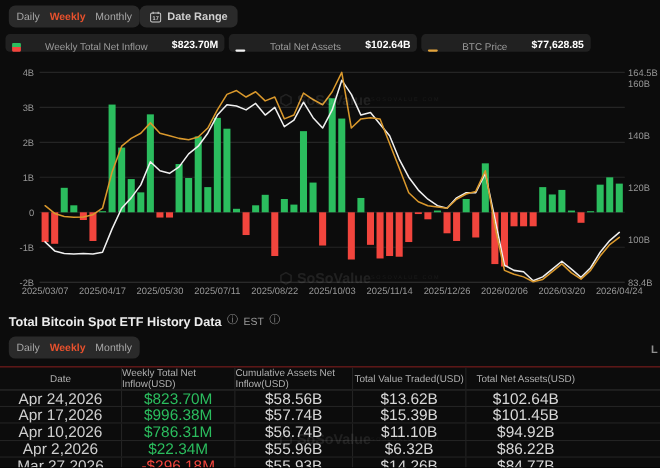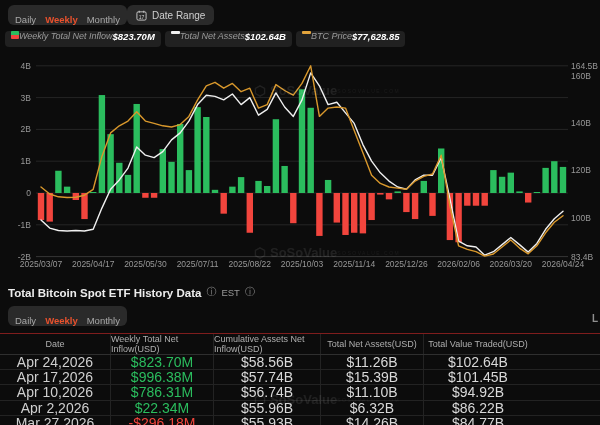--- a/index.html
+++ b/index.html
@@ -1,30 +1,30 @@
 <!DOCTYPE html>
 <html><head>
 <meta charset="utf-8">
 <style>
   html,body{margin:0;padding:0;background:#000;}
   .stage{position:relative;width:600px;height:425px;background:#0c0c0c;overflow:hidden;
          font-family:"Liberation Sans",sans-serif;-webkit-font-smoothing:antialiased;}
   
-  .tabs{position:absolute;background:#2a2a2a;border-radius:6px;display:flex;align-items:flex-end;
+  .tabs{position:absolute;background:#2a2a2a;border-radius:6px;display:flex;align-items:center;
         gap:9px;padding:0 7px;height:20px;font-size:9.5px;color:#a8a8a8;}
   .tabs .tab{cursor:pointer;white-space:nowrap;}
   .tabs .tab.active{color:#e8512d;font-weight:bold;}
   #period-tabs{left:8px;top:5px;}
   #history-tabs{left:8px;top:306px;}
   .daterange{position:absolute;left:127px;top:5px;height:20px;background:#2a2a2a;border-radius:6px;
-             display:flex;align-items:center;gap:5px;padding:0 9px;color:#cfcfcf;font-size:10px;font-weight:normal;}
+             display:flex;align-items:center;gap:5px;padding:0 9px;color:#cfcfcf;font-size:10px;font-weight:bold;}
   
   .legend{position:absolute;left:5px;top:31px;display:flex;gap:4px;}
-  .chip{background:#212121;border-radius:4px;display:flex;align-items:flex-start;gap:0;height:16px;
-        padding:0 6px;font-size:9px;color:#9a9a9a;white-space:nowrap;font-style:italic;}
+  .chip{background:#212121;border-radius:4px;display:flex;align-items:flex-end;gap:22px;height:16px;
+        padding:0 6px;font-size:9px;color:#9a9a9a;white-space:nowrap;}
   .chip .val{color:#ffffff;font-weight:bold;font-size:9.5px;}
   .icon-bar{width:8px;height:8px;border-radius:1px;background:linear-gradient(to bottom,#2bbd5e 50%,#f2453d 50%);}
   .dash{width:9px;height:2.5px;border-radius:1px;}
   .dash.white{background:#f0f0f0;}
   .dash.orange{background:#e3a43c;}
   
   #chart{position:absolute;left:0;top:55px;}
   
   .wm{position:absolute;display:flex;align-items:center;pointer-events:none;
       color:rgba(255,255,255,0.09);}
@@ -217,28 +217,28 @@
       <span class="tab active">Weekly</span>
       <span class="tab">Monthly</span>
     </div>
   <div class="cutoff">L</div>
 
   <div class="table" id="history-table">
       <div class="trow head">
         <div>Date</div>
         <div>Weekly Total Net Inflow(USD)</div>
         <div>Cumulative Assets Net Inflow(USD)</div>
+        <div>Total Value Traded(USD)</div>
         <div>Total Net Assets(USD)</div>
-        <div>Total Value Traded(USD)</div>
       </div>
       <div class="trow">
         <div class="date">Apr 24,2026</div>
         <div class="pos">$823.70M</div>
         <div>$58.56B</div>
-        <div>$11.26B</div>
+        <div>$13.62B</div>
         <div>$102.64B</div>
       </div>
       <div class="trow">
         <div class="date">Apr 17,2026</div>
         <div class="pos">$996.38M</div>
         <div>$57.74B</div>
         <div>$15.39B</div>
         <div>$101.45B</div>
       </div>
       <div class="trow">

